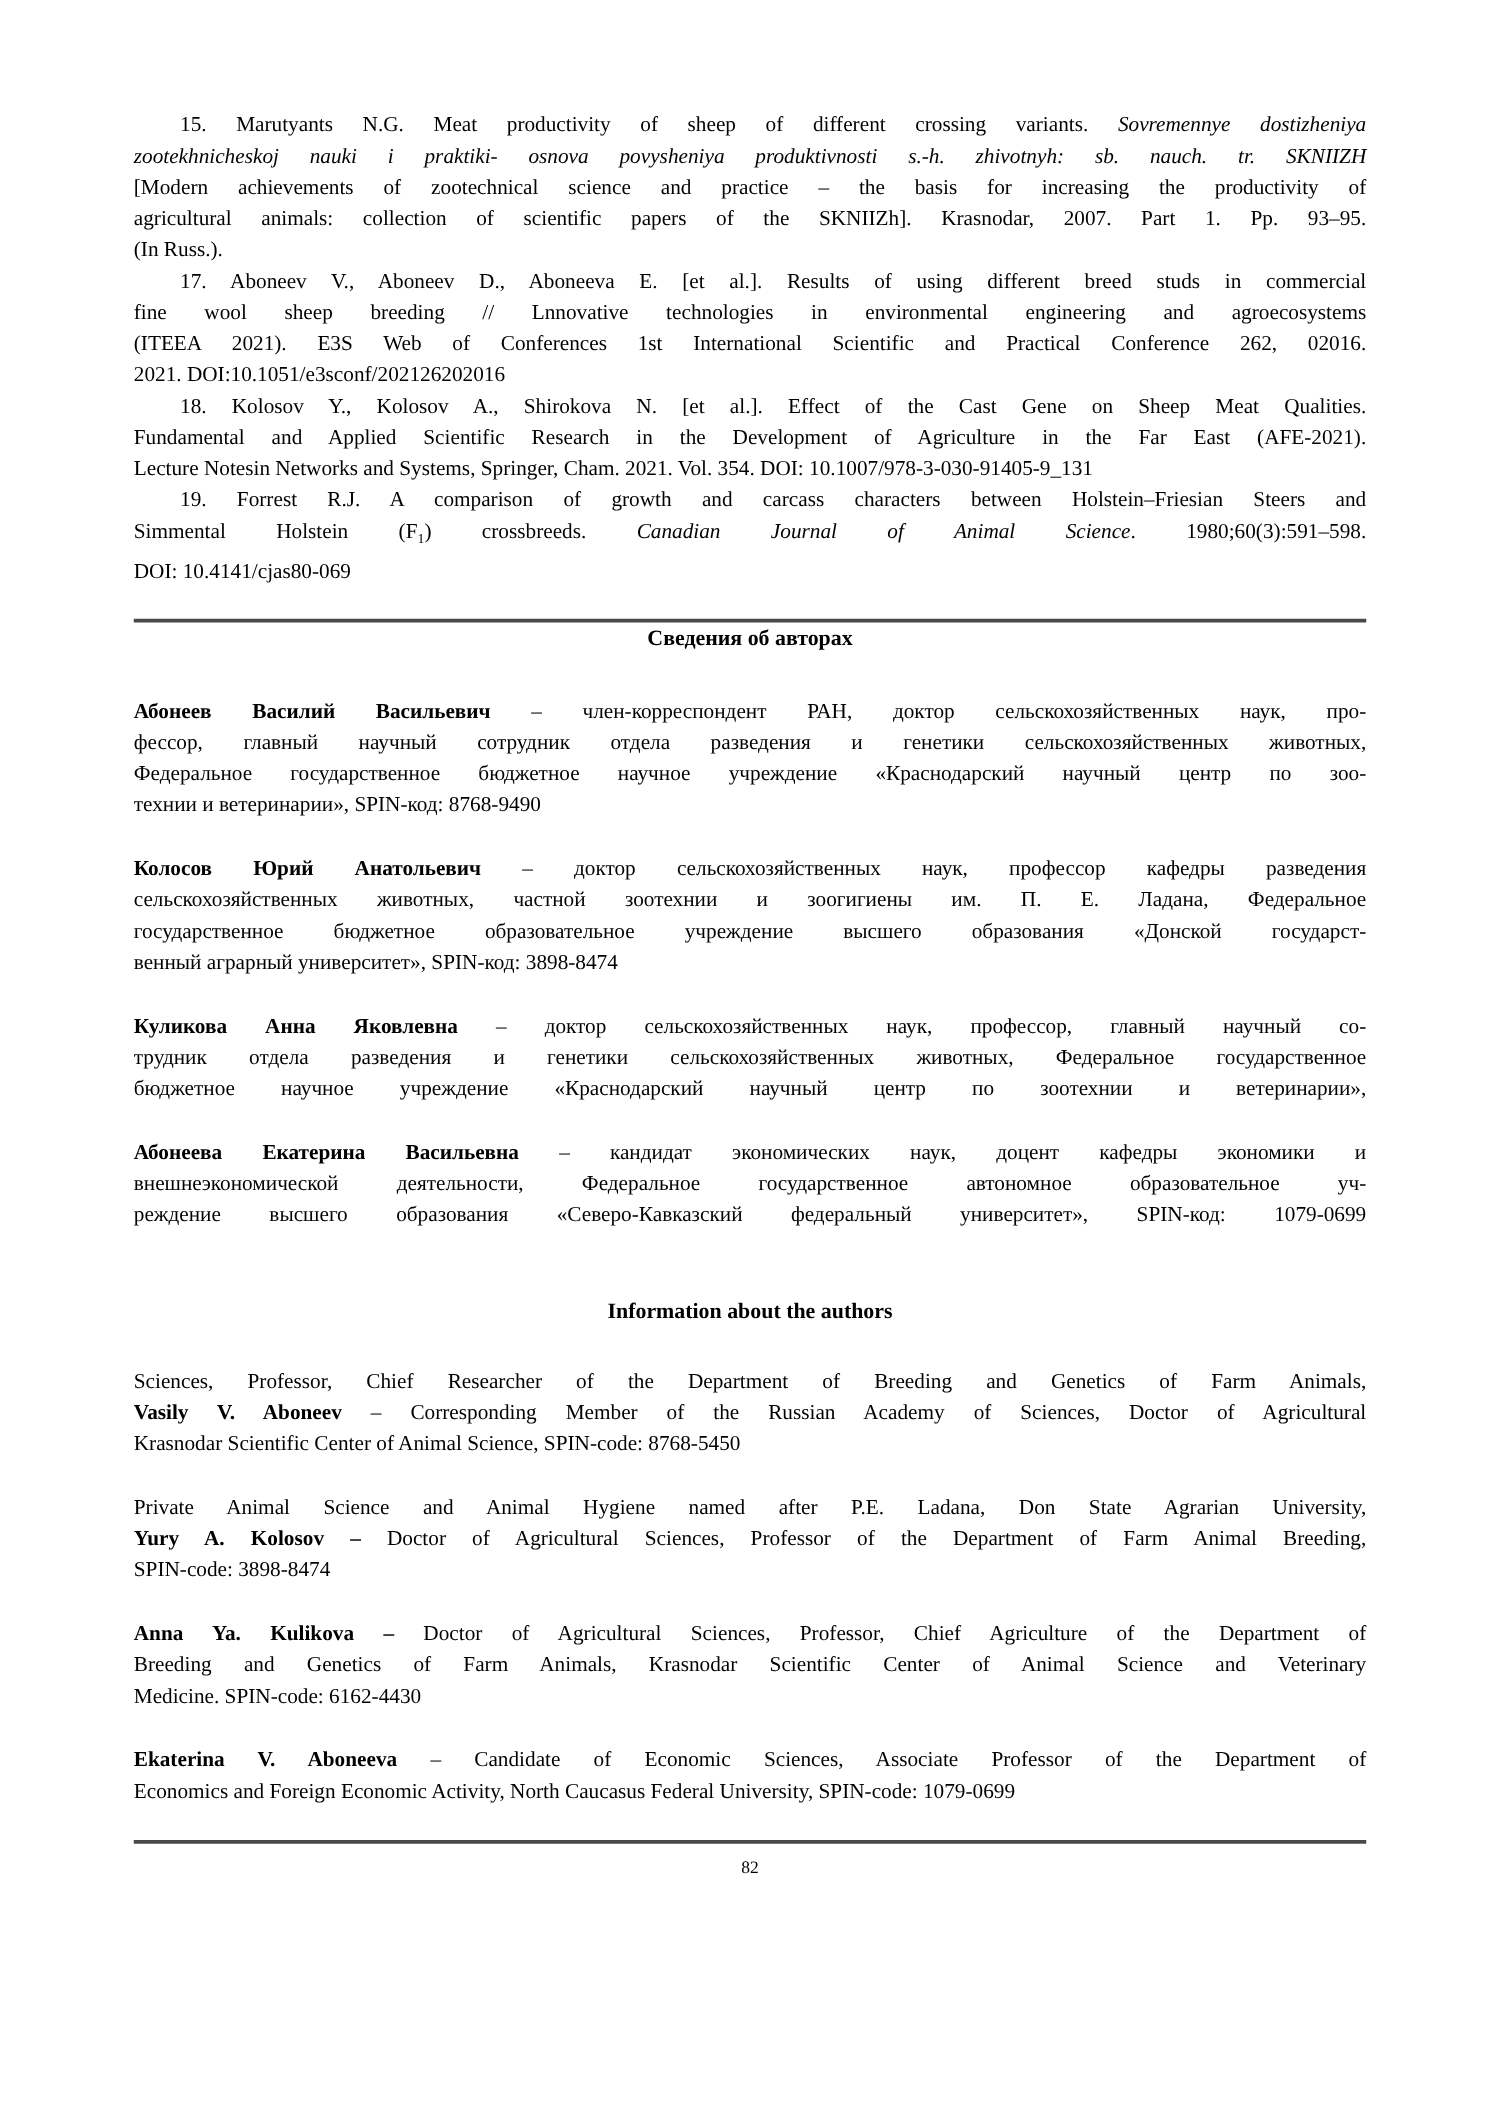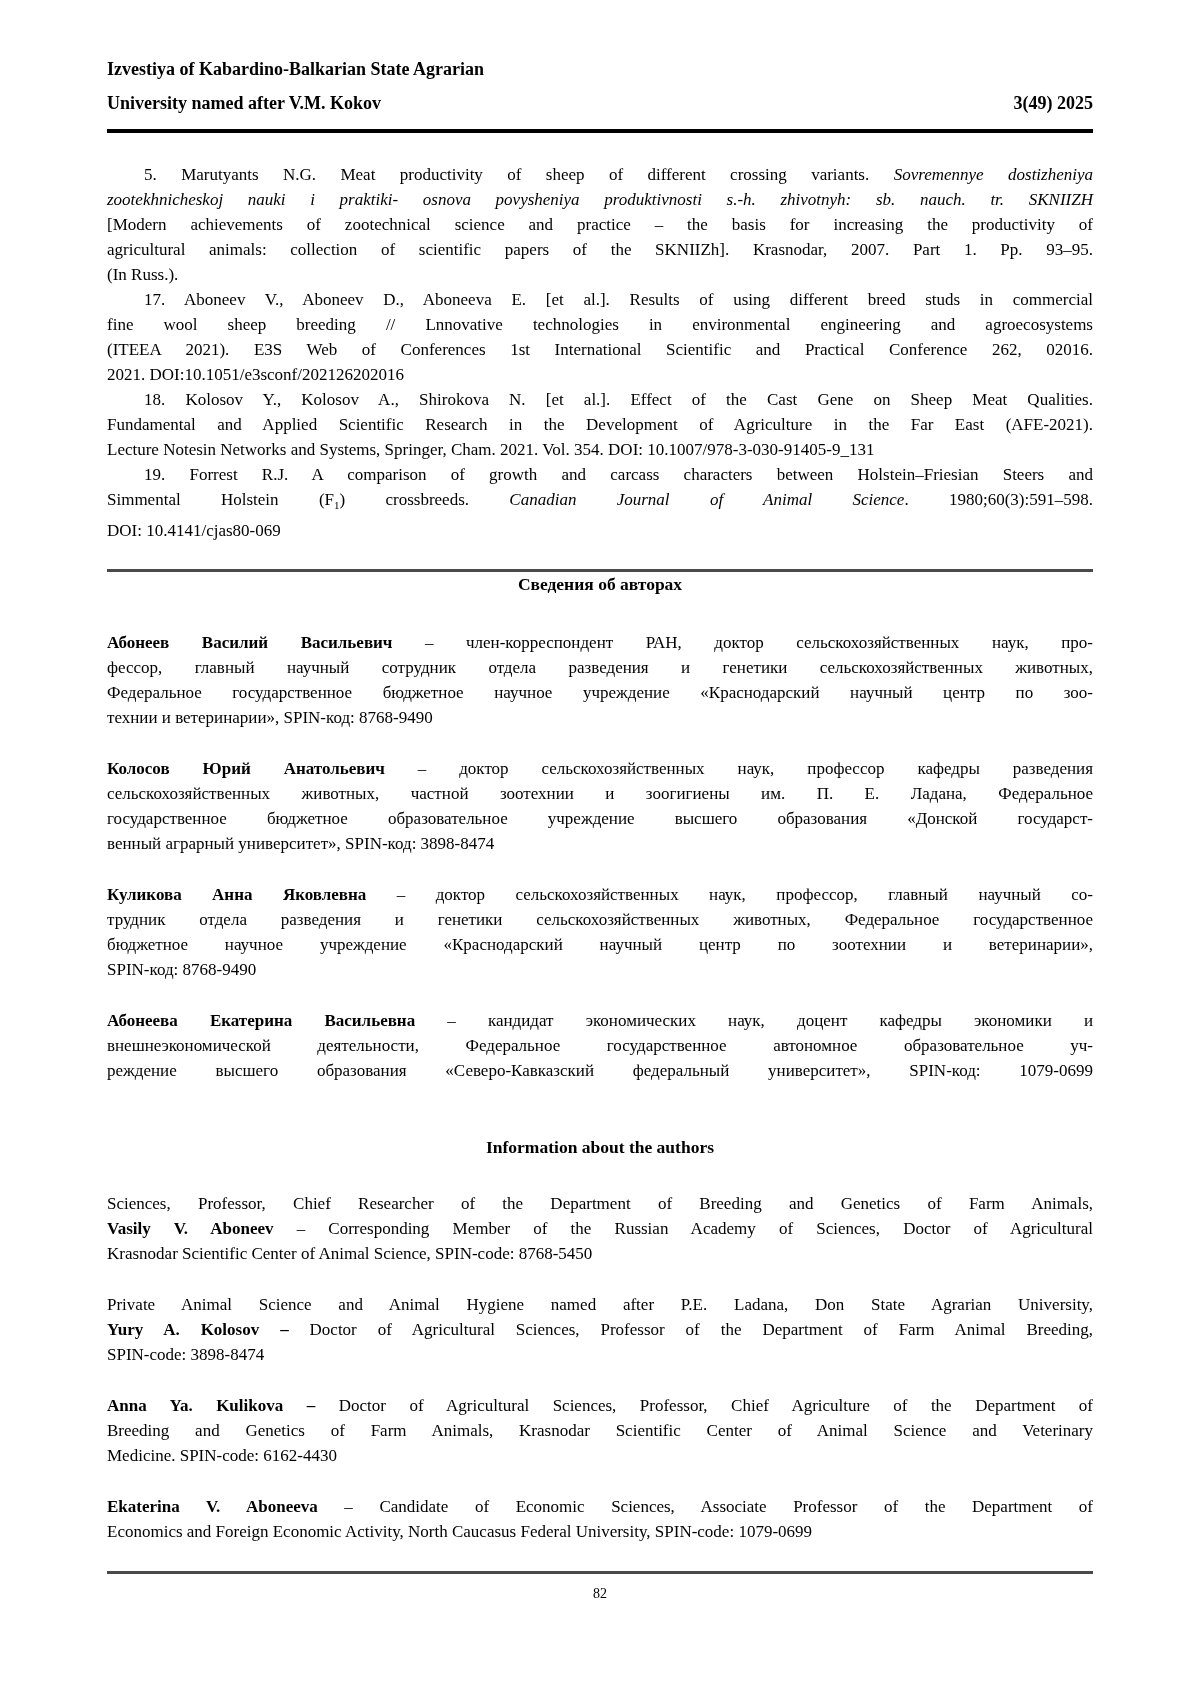--- a/index.html
+++ b/index.html
@@ -44,34 +44,26 @@
   .para-first-en { margin-top:31px; }
 
   .footer-rule { margin-top:27px; }
   .page-num { text-align:center; font-size:14px; line-height:25px; margin-top:7px; }
 </style>
 </head>
 <body>
 
 <div class="page">
 
-  <div>
-    <div class="hdr-line1">Izvestiya of Kabardino-Balkarian State Agrarian</div>
-    <div class="hdr-row2">
-      <span>University named after V.M. Kokov</span>
-      <span>3(49) 2025</span>
-    </div>
-    <div class="rule-thick"></div>
-  </div>
 
   <div class="refs">
 
     <div>
       <div class="line indent">
-        <span>5. Marutyants N.G. Meat productivity of sheep of different crossing variants. </span><span class="it">Sovremennye dostizheniya</span>
+        <span>15. Marutyants N.G. Meat productivity of sheep of different crossing variants. </span><span class="it">Sovremennye dostizheniya</span>
       </div>
       <div class="line it"><span>zootekhnicheskoj nauki i praktiki- osnova povysheniya produktivnosti s.-h. zhivotnyh: sb. nauch. tr. SKNIIZH</span></div>
       <div class="line"><span>[Modern achievements of zootechnical science and practice – the basis for increasing the productivity of</span></div>
       <div class="line"><span>agricultural animals: collection of scientific papers of the SKNIIZh]. Krasnodar, 2007. Part 1. Pp. 93–95.</span></div>
       <div class="line last"><span>(In Russ.).</span></div>
     </div>
 
     <div>
       <div class="line indent"><span>17. Aboneev V., Aboneev D., Aboneeva E. [et al.]. Results of using different breed studs in commercial</span></div>
       <div class="line"><span>fine wool sheep breeding // Lnnovative technologies in environmental engineering and agroecosystems</span></div>
@@ -116,21 +108,20 @@
     <div class="line"><span>государственное бюджетное образовательное учреждение высшего образования «Донской государст-</span></div>
     <div class="line last"><span>венный аграрный университет», SPIN-код: 3898-8474</span></div>
   </div>
 
   <div class="para">
     <div class="line">
       <span class="b">Куликова Анна Яковлевна</span><span> – доктор сельскохозяйственных наук, профессор, главный научный со-</span>
     </div>
     <div class="line"><span>трудник отдела разведения и генетики сельскохозяйственных животных, Федеральное государственное</span></div>
     <div class="line"><span>бюджетное научное учреждение «Краснодарский научный центр по зоотехнии и ветеринарии»,</span></div>
-    <div class="line last"><span>SPIN-код: 8768-9490</span></div>
   </div>
 
   <div class="para">
     <div class="line">
       <span class="b">Абонеева Екатерина Васильевна</span><span> – кандидат экономических наук, доцент кафедры экономики и</span>
     </div>
     <div class="line"><span>внешнеэкономической деятельности, Федеральное государственное автономное образовательное уч-</span></div>
     <div class="line"><span>реждение высшего образования «Северо-Кавказский федеральный университет», SPIN-код: 1079-0699</span></div>
   </div>
 

